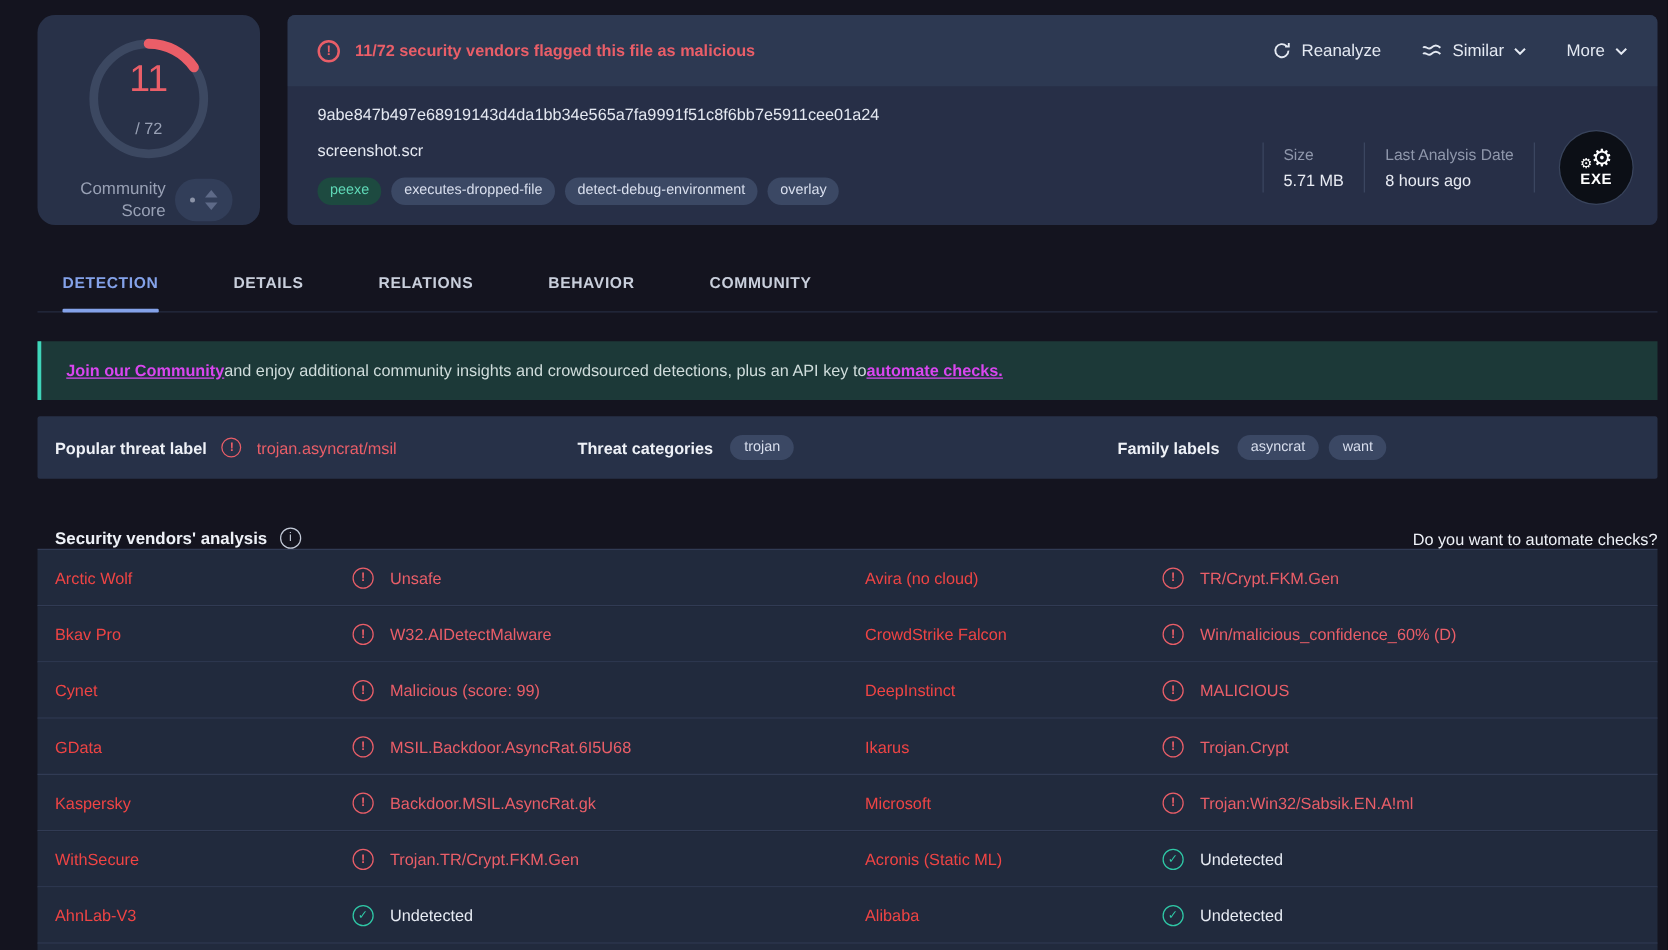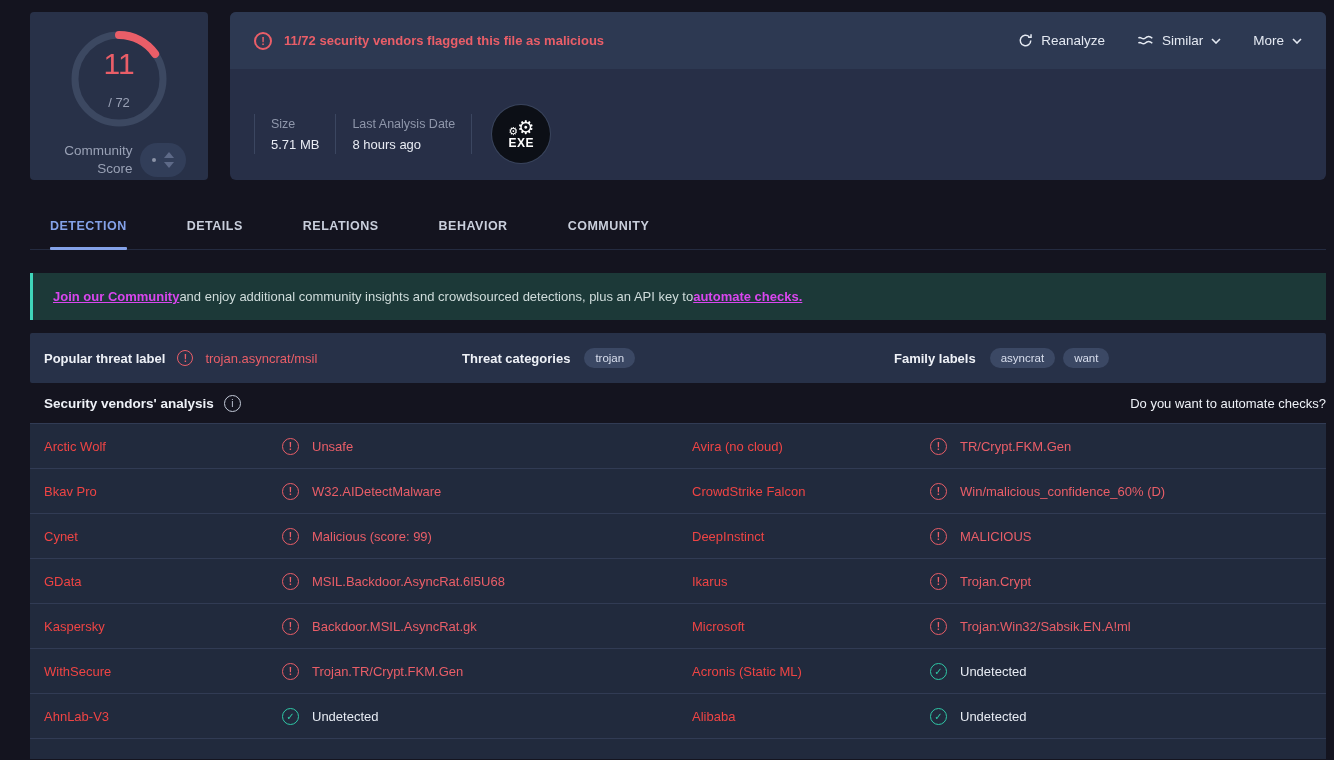--- a/index.html
+++ b/index.html
@@ -6,21 +6,21 @@
   html,body { background:#0e0e17; }
   .page{
     width:1334px; height:760px; overflow:hidden; position:relative;
     background:#14141f;
     font-family:"Liberation Sans","DejaVu Sans",sans-serif;
     -webkit-font-smoothing:antialiased;
   }
   
   .top{ display:flex; gap:22px; padding:12px 8px 0 30px; }
   .score-card{
-    width:178px; height:168px; flex:none; background:#283148; border-radius:4px;
+    width:178px; height:168px; flex:none; background:#283148; border-radius:14px;
     display:flex; flex-direction:column; align-items:center; padding-top:17px;
   }
   .gauge{ position:relative; width:100px; height:100px; }
   .gauge svg{ display:block; }
   .gauge-text{ position:absolute; inset:0; display:flex; flex-direction:column; align-items:center; justify-content:center; }
   .gauge-score{ color:#ea5e68; font-size:30px; line-height:1.05; }
   .gauge-total{ color:#99a1b5; font-size:13px; margin-top:16px; }
   .score-row{ margin-top:13px; display:flex; align-items:center; gap:7px; }
   .community-label{ width:80px; text-align:right; color:#99a1b5; font-size:13.5px; line-height:1.3; }
   .vote-pill{ width:46px; height:34px; background:#323e59; border-radius:17px;
@@ -85,21 +85,21 @@
   .tc-sec2{ display:flex; align-items:center; gap:14px; width:432px; flex:none; }
   .tc-sec3{ display:flex; align-items:center; gap:14px; flex:1; }
   .tc-label{ color:#eef1f7; font-weight:700; }
   .tc-value{ color:#ea5e68; cursor:pointer; }
   .sev-small{ width:16px; height:16px; border:1.5px solid #ea5e68; border-radius:50%; color:#ea5e68;
     display:flex; align-items:center; justify-content:center; font-size:10px; font-weight:700; flex:none; }
   .pill{ background:#3b4864; color:#d9dfee; font-size:11.5px; padding:4px 11px; border-radius:11px;
     cursor:pointer; }
 
   
-  .analysis-header{ margin:0 8px 0 30px; height:40px; display:flex; align-items:center;
+  .analysis-header{ margin:0 8px 0 30px; height:56px; display:flex; align-items:flex-end;
     justify-content:space-between; padding-left:14px; }
   .ah-left{ display:flex; align-items:center; gap:10px; }
   .ah-title{ color:#eef1f7; font-weight:700; font-size:13.5px; }
   .info-icon{ width:17px; height:17px; border:1.5px solid #c3cad8; border-radius:50%; color:#c3cad8;
     display:flex; align-items:center; justify-content:center; font-size:10px; cursor:pointer; }
   .ah-right{ color:#eef1f7; font-size:13px; cursor:pointer; }
 
   
   .vendor-table{ margin:0 8px 0 30px; border-top:1px solid #313b54; }
   .vt-row{ display:flex; background:#212a3d; border-bottom:1px solid #313b54; height:45px; }
@@ -172,20 +172,30 @@
           <button class="action-btn">
             <span>More</span>
             <svg width="10" height="6" viewBox="0 0 10 6">
               <polyline points="1,1 5,5 9,1" fill="none" stroke="currentColor" stroke-width="1.6"></polyline>
             </svg>
           </button>
         </div>
       </div>
 
       <div class="file-body">
+        <div class="file-info">
+          <div class="file-hash">9abe847b497e68919143d4da1bb34e565a7fa9991f51c8f6bb7e5911cee01a24</div>
+          <div class="file-name">screenshot.scr</div>
+          <div class="file-tags">
+              <span class="tag green">peexe</span>
+              <span class="tag">executes-dropped-file</span>
+              <span class="tag">detect-debug-environment</span>
+              <span class="tag">overlay</span>
+            </div>
+        </div>
         <div class="meta">
           <div class="meta-div"></div>
           <div class="meta-block">
             <div class="meta-label">Size</div>
             <div class="meta-value">5.71 MB</div>
           </div>
           <div class="meta-div"></div>
           <div class="meta-block">
             <div class="meta-label">Last Analysis Date</div>
             <div class="meta-value">8 hours ago</div>

